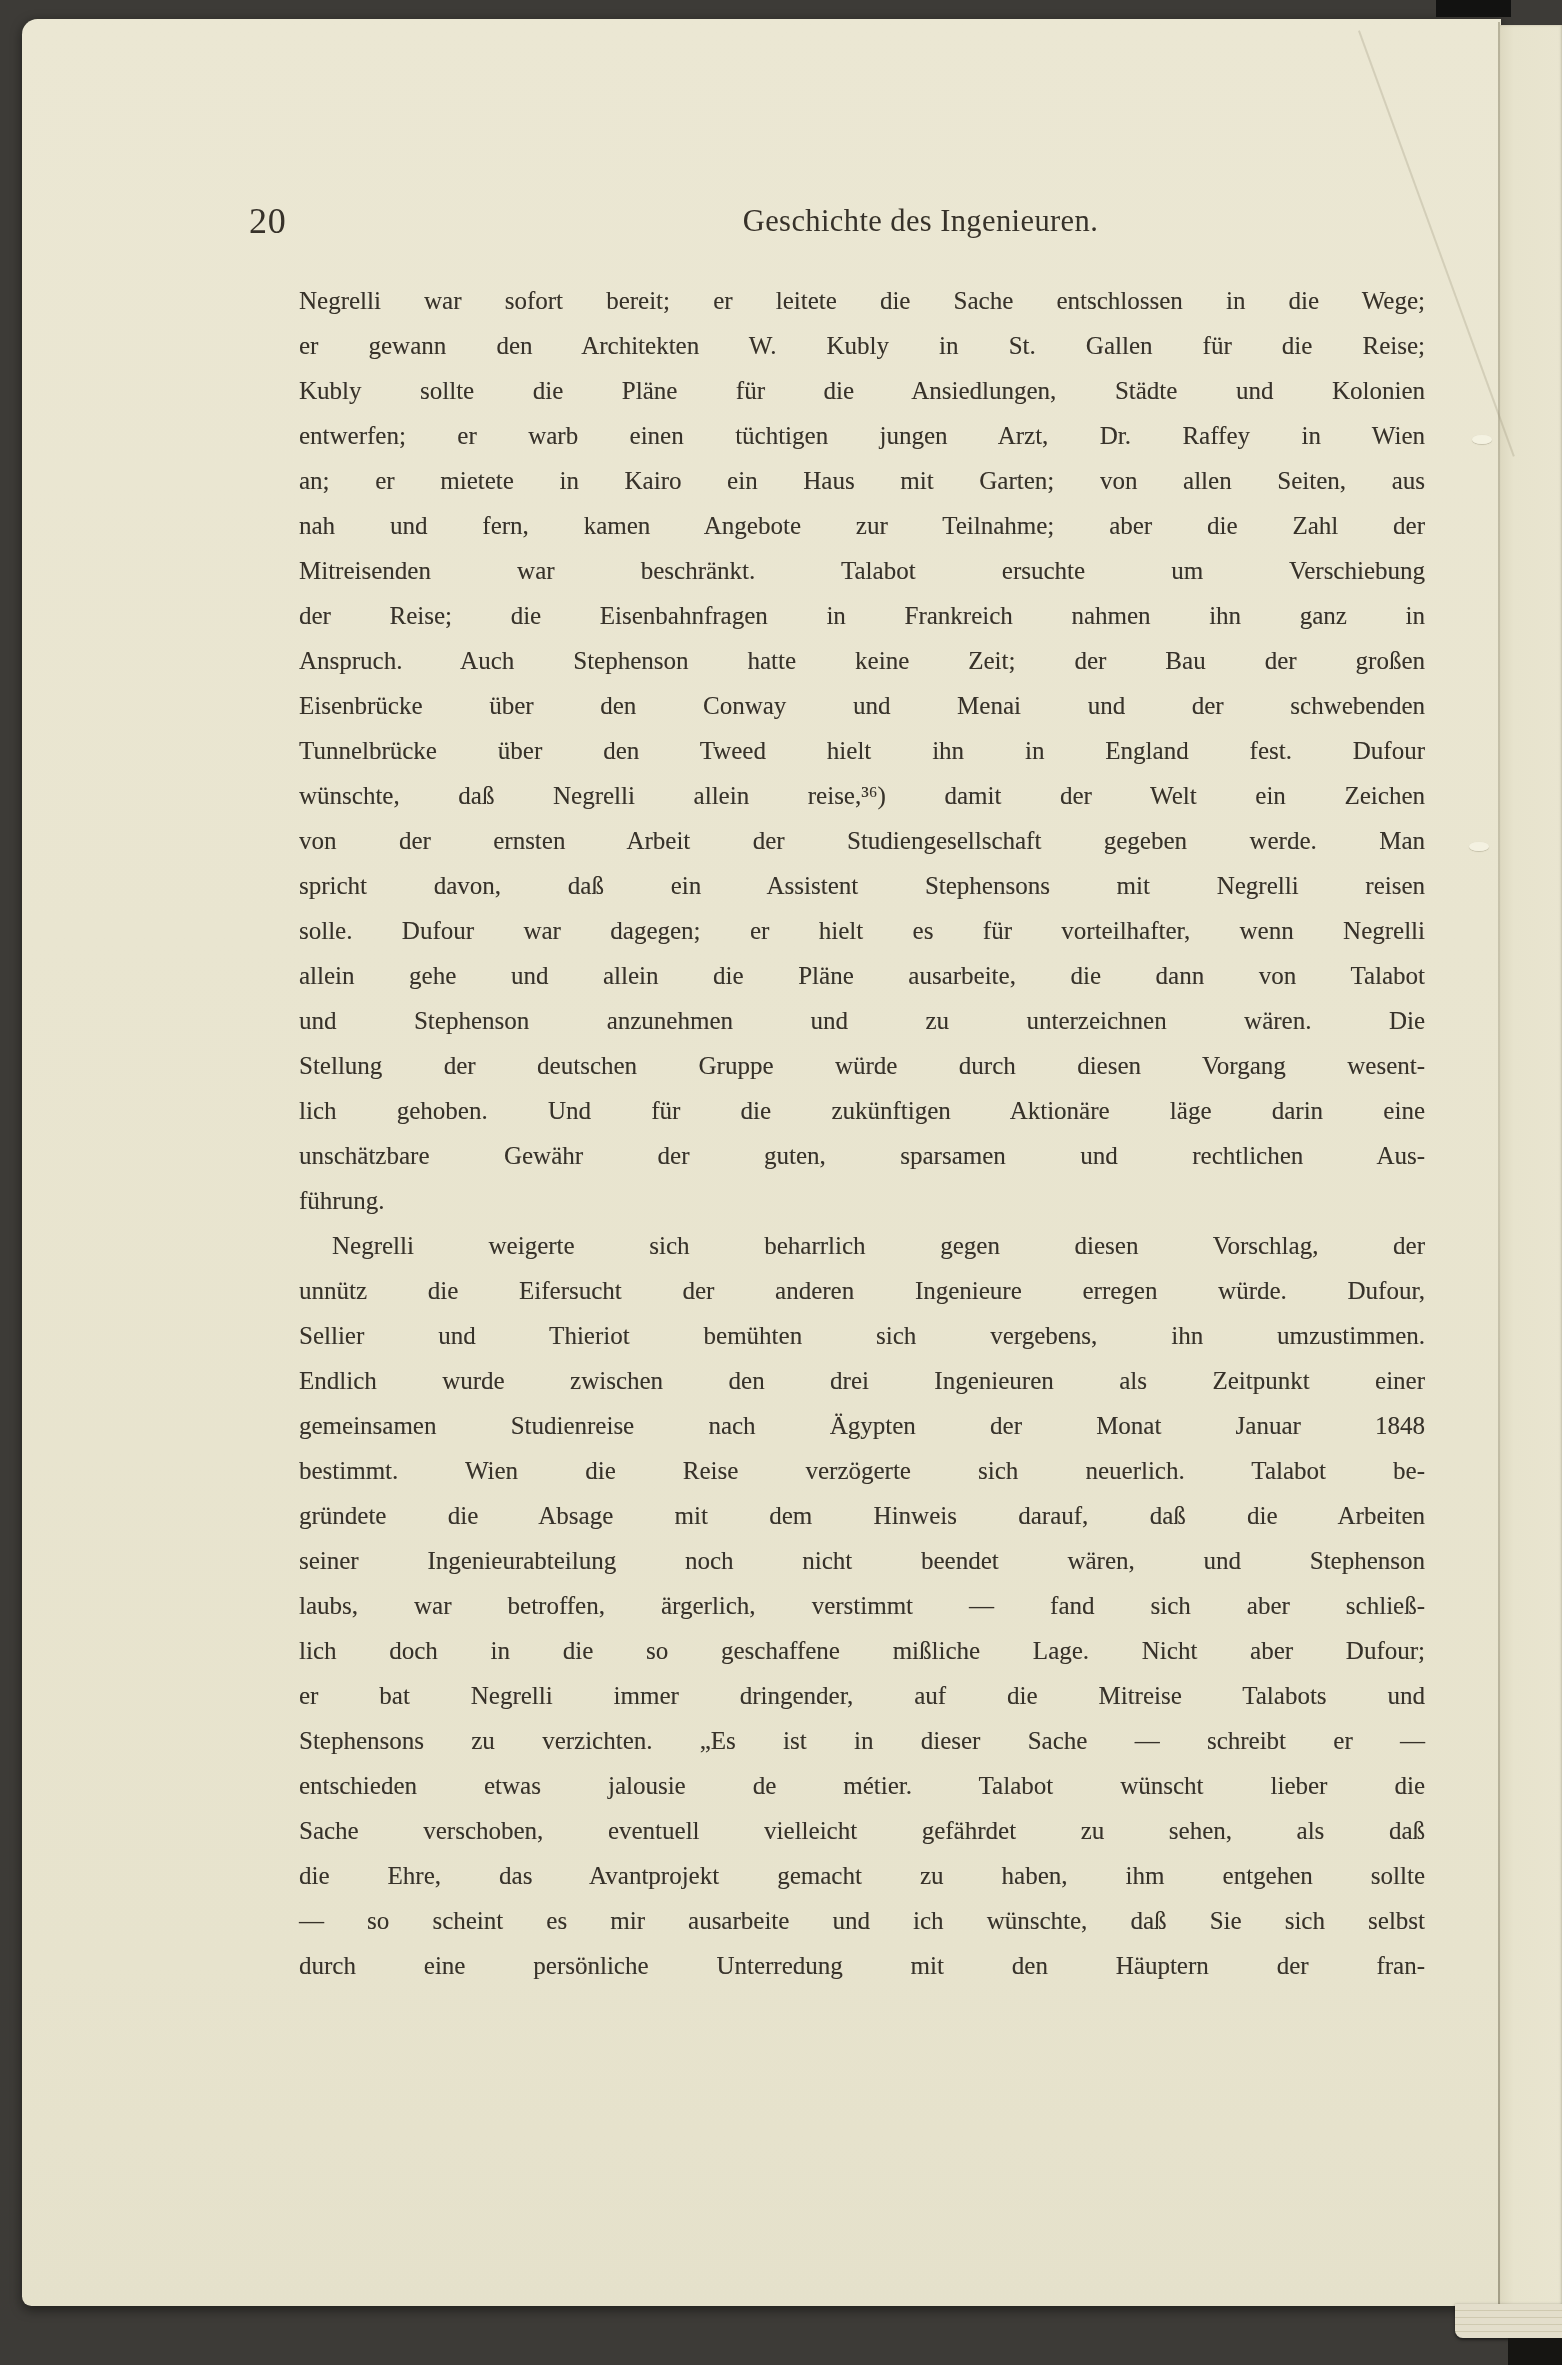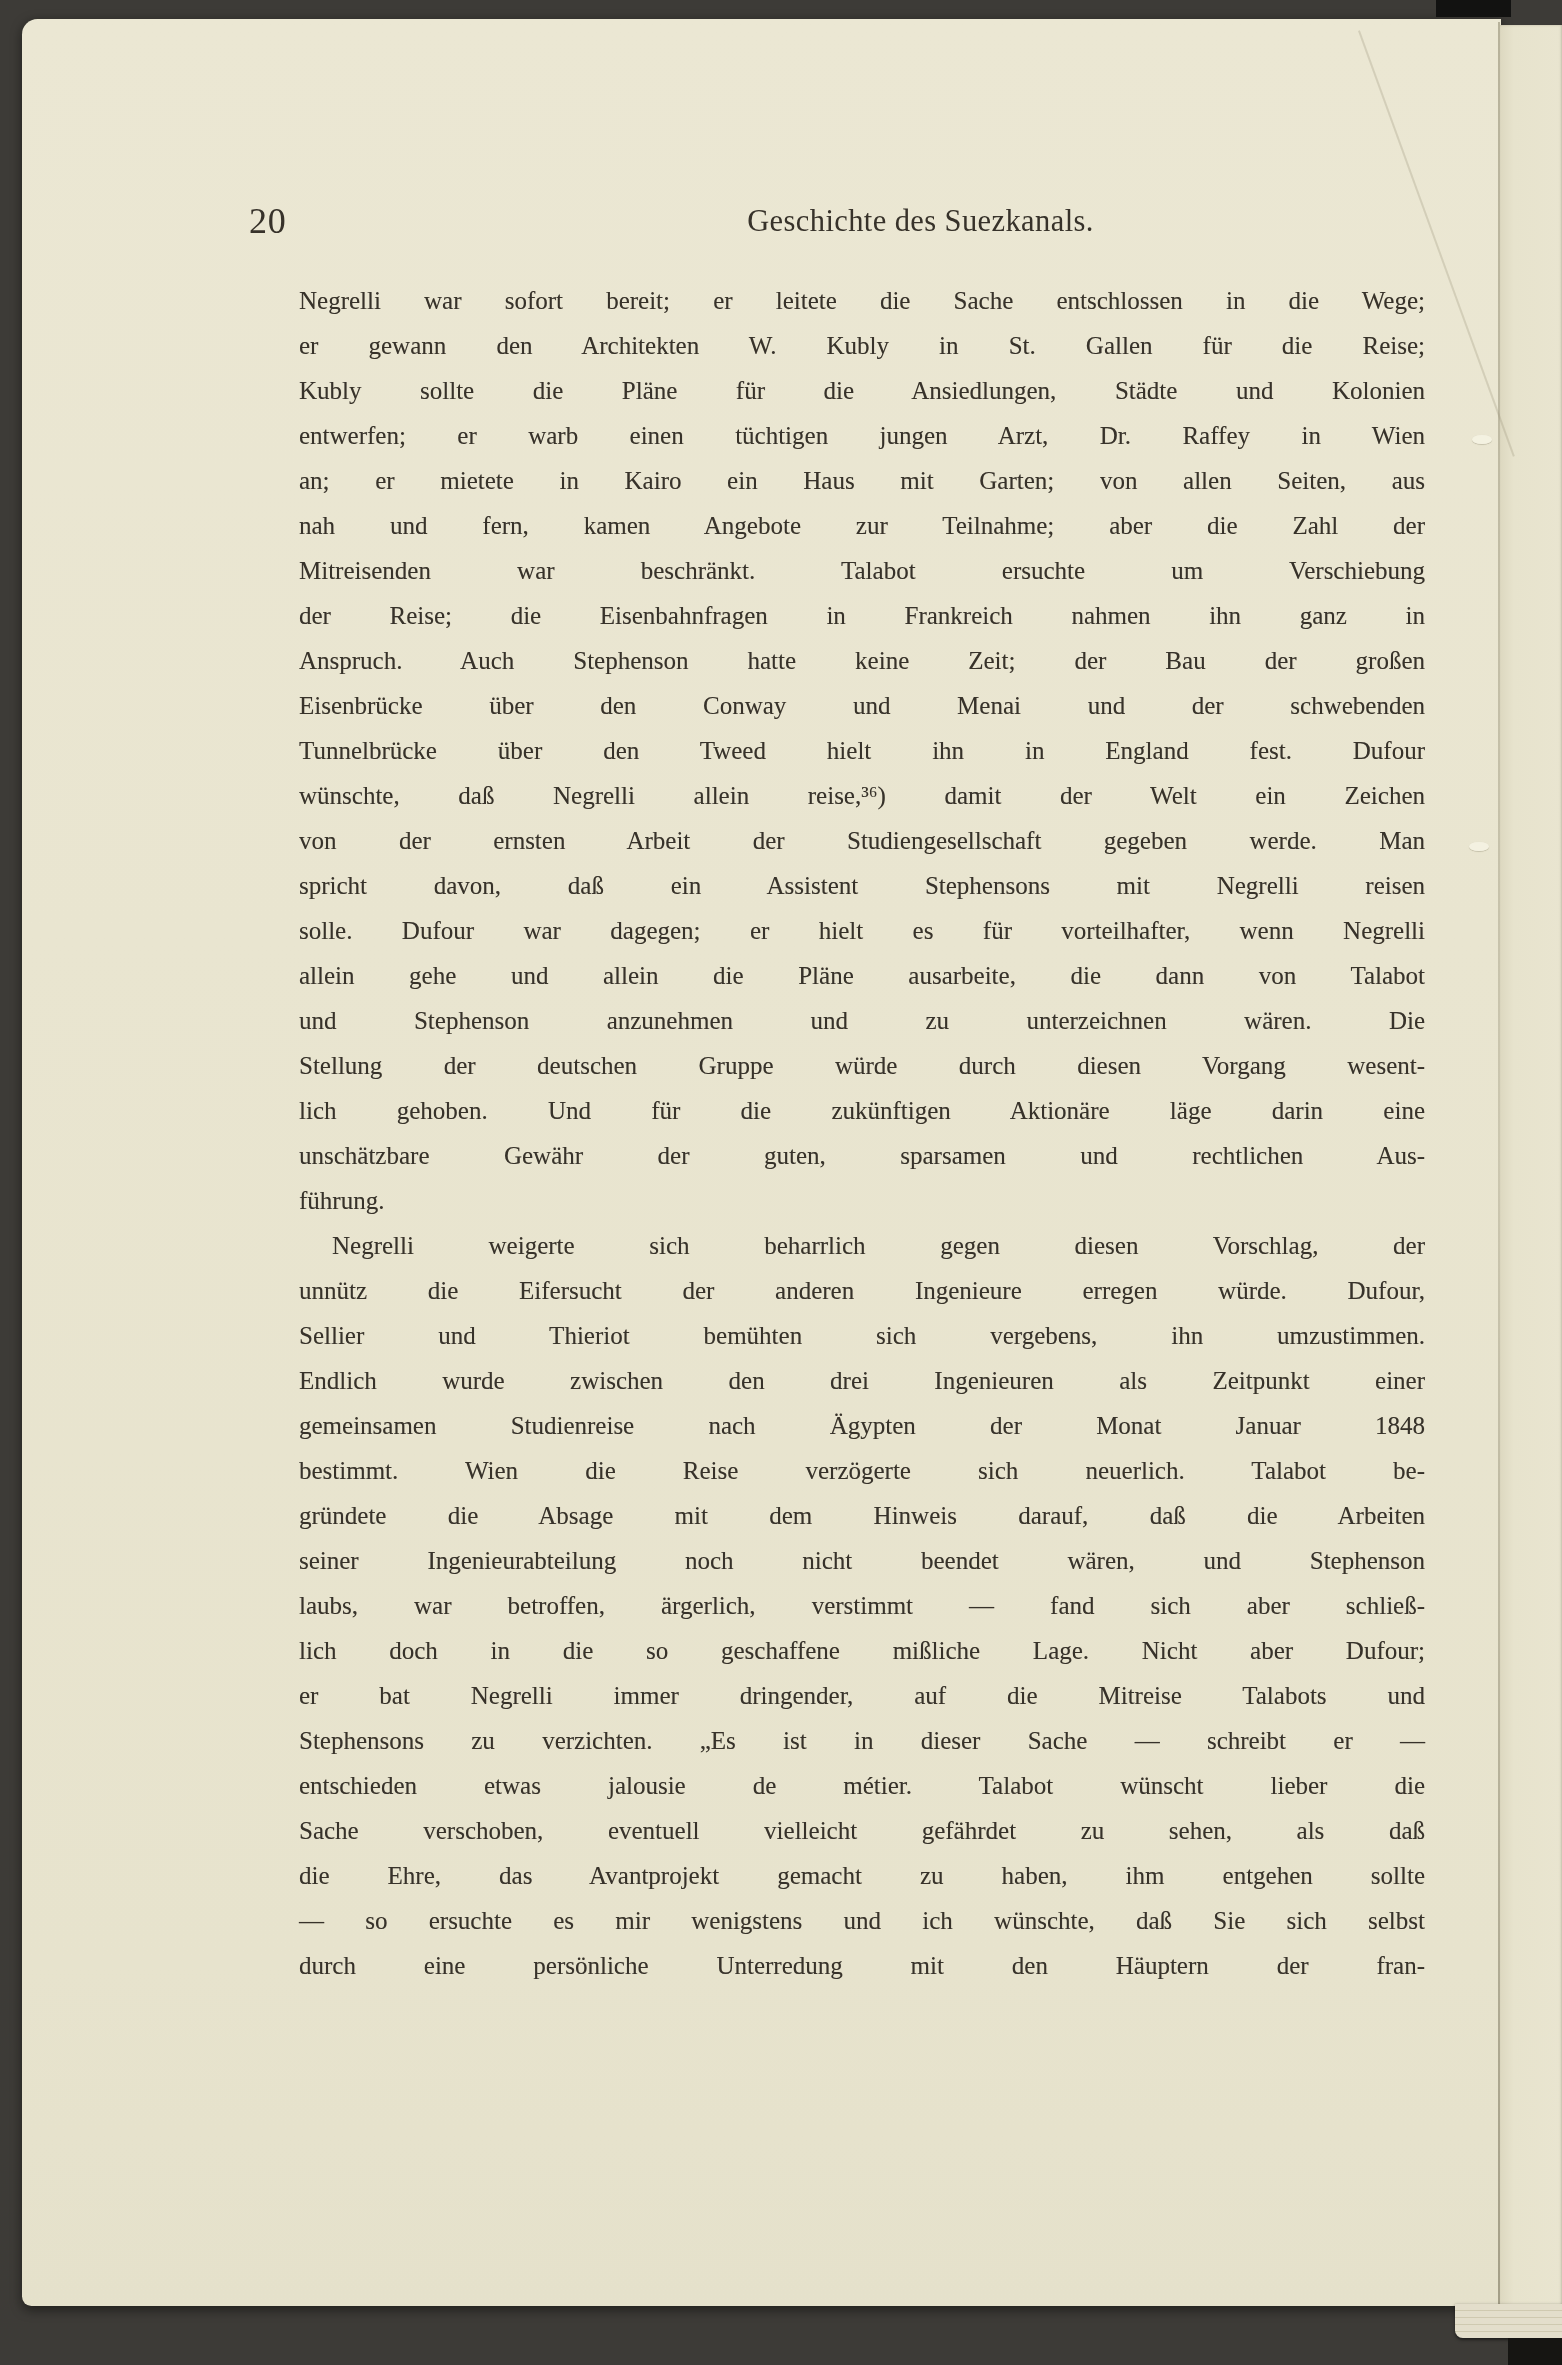--- a/index.html
+++ b/index.html
@@ -96,21 +96,21 @@
   <div class="diag-crease"></div>
   <div class="blemish b1"></div>
   <div class="blemish b2"></div>
   <div class="backdrop-notch"></div>
   <div class="page-stack"></div>
   <div class="bottom-right-dark"></div>
 
   <div class="page-number">20</div>
 
   <div class="running-head">
-    <span class="title-center">Geschichte des Suezkanals.</span>
+    <span class="title-center">Geschichte des Ingenieuren.</span>
   </div>
 
   <div class="text-block">
     <div class="line">Negrelli war sofort bereit; er leitete die Sache entschlossen in die Wege;</div>
     <div class="line">er gewann den Architekten W. Kubly in St. Gallen für die Reise;</div>
     <div class="line">Kubly sollte die Pläne für die Ansiedlungen, Städte und Kolonien</div>
     <div class="line">entwerfen; er warb einen tüchtigen jungen Arzt, Dr. Raffey in Wien</div>
     <div class="line">an; er mietete in Kairo ein Haus mit Garten; von allen Seiten, aus</div>
     <div class="line">nah und fern, kamen Angebote zur Teilnahme; aber die Zahl der</div>
     <div class="line">Mitreisenden war beschränkt.  Talabot ersuchte um Verschiebung</div>
@@ -136,18 +136,18 @@
     <div class="line">bestimmt.  Wien die Reise verzögerte sich neuerlich.  Talabot be-</div>
     <div class="line">gründete die Absage mit dem Hinweis darauf, daß die Arbeiten</div>
     <div class="line">seiner Ingenieurabteilung noch nicht beendet wären, und Stephenson</div>
     <div class="line">laubs, war betroffen, ärgerlich, verstimmt — fand sich aber schließ-</div>
     <div class="line">lich doch in die so geschaffene mißliche Lage.  Nicht aber Dufour;</div>
     <div class="line">er bat Negrelli immer dringender, auf die Mitreise Talabots und</div>
     <div class="line">Stephensons zu verzichten.  „Es ist in dieser Sache — schreibt er —</div>
     <div class="line">entschieden etwas jalousie de métier.  Talabot wünscht lieber die</div>
     <div class="line">Sache verschoben, eventuell vielleicht gefährdet zu sehen, als daß</div>
     <div class="line">die Ehre, das Avantprojekt gemacht zu haben, ihm entgehen sollte</div>
-    <div class="line">— so ersuchte es mir wenigstens und ich wünschte, daß Sie sich selbst</div>
+    <div class="line">— so scheint es mir ausarbeite und ich wünschte, daß Sie sich selbst</div>
     <div class="line">durch eine persönliche Unterredung mit den Häuptern der fran-</div>
   </div>
 
 </div>
 
 
 </body></html>

